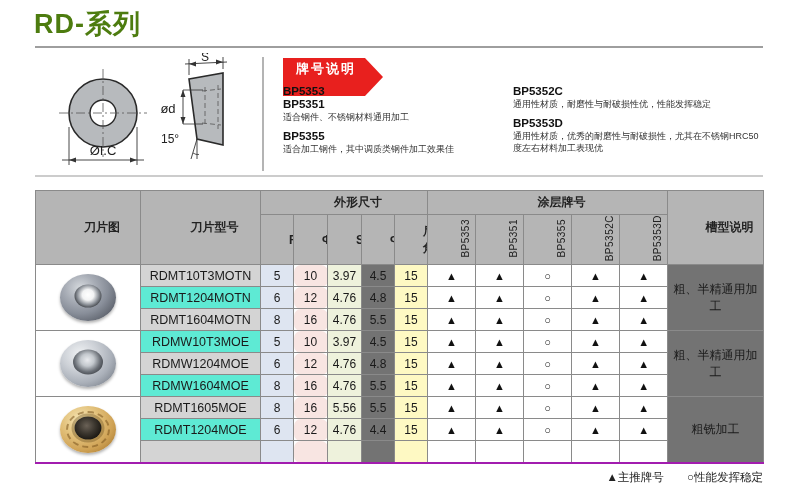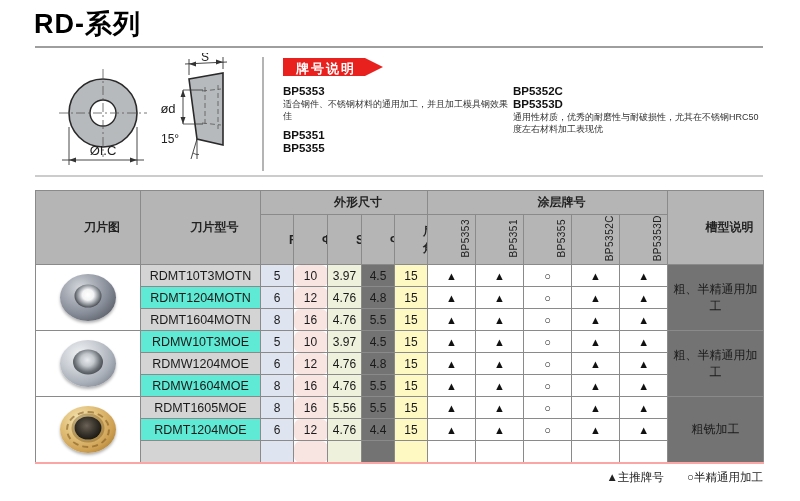--- a/index.html
+++ b/index.html
@@ -3,28 +3,28 @@
 <meta charset="utf-8">
 <style>
   html,body{margin:0;padding:0;}
   body{
     width:800px;height:501px;background:#ffffff;position:relative;overflow:hidden;
     font-family:"Liberation Sans","DejaVu Sans",sans-serif;color:#1a1a1a;
   }
   
   .page-title{
     position:absolute;left:34px;top:6px;font-size:27px;font-weight:bold;
-    color:#000000;letter-spacing:1px;
+    color:#4d7c0f;letter-spacing:1px;
   }
   .rule-top{position:absolute;left:35px;top:46px;width:728px;height:2px;background:#9e9e9e;}
   .rule-mid{position:absolute;left:35px;top:175px;width:728px;height:2px;background:#cccccc;}
   .vdivider{position:absolute;left:262px;top:57px;width:2px;height:114px;background:#b4b4b4;}
 
   .banner{
-    position:absolute;left:283px;top:58px;width:100px;height:18px;background:#e8201e;
+    position:absolute;left:283px;top:58px;width:100px;height:38px;background:#e8201e;
     clip-path:polygon(0 0,82% 0,100% 50%,82% 100%,0 100%);
     color:#ffffff;font-size:13px;line-height:21px;padding-left:13px;box-sizing:border-box;
     letter-spacing:2px;font-weight:bold;
   }
   .grades-left{position:absolute;left:283px;top:85px;width:226px;}
   .grades-right{position:absolute;left:513px;top:85px;width:254px;}
   .grade-name{font-size:11.5px;font-weight:bold;color:#111;margin:0 0 1px 0;}
   .grade-desc{font-size:9px;color:#333;margin:0 0 7px 0;line-height:1.35;}
 
   
@@ -51,21 +51,21 @@
   .cell-photo{background:#ffffff;}
   .cell-model{font-size:12.5px;background:#5eead4;}
   tr.r-gray .cell-model{background:#d4d4d4;}
   .c-r{background:#dee5f1;}
   .c-ic{background:#f8e5e2;border-radius:7px;}
   .c-s{background:#eef2dc;margin-top:17px;}
   .c-d{background:#737373;}
   .c-a{background:#fef9c3;}
   .c-m{background:#ffffff;font-size:11px;color:#111;}
   .cell-groove{background:#737373;font-size:12px;}
-  .spec-table tbody{border-bottom:2px solid #fca5a5;}
+  .spec-table tbody{border-bottom:2px solid #a21caf;}
 
   
   .photo-wrap{display:flex;align-items:center;justify-content:center;height:100%;}
   .insert{width:56px;height:47px;border-radius:50%;position:relative;}
   .insert .hole{
     position:absolute;left:50%;top:47%;transform:translate(-50%,-50%);border-radius:50%;
   }
   .i1{background:radial-gradient(ellipse at 36% 30%,#d6dade 0%,#a8adb6 30%,#888e99 55%,#5f646e 80%,#474b54 100%);
       box-shadow:0 2px 3px rgba(0,0,0,.30);}
   .i1 .hole{width:27px;height:23px;
@@ -134,27 +134,29 @@
   <line x1="154" y1="26" x2="166" y2="104" stroke="#333" stroke-width="0.0"></line>
   <line x1="162" y1="86" x2="156" y2="106" stroke="#333" stroke-width="0.9"></line>
   <path d="M158,100 q3,2 6,1.5" fill="none" stroke="#333" stroke-width="0.8"></path>
   <text x="126" y="90" font-size="12" text-anchor="start">15°</text>
 </svg>
 
 <div class="banner">牌号说明</div>
 
 <div class="grades-left">
   <div class="grade-name">BP5353</div>
-  <div class="grade-desc">适合钢件、不锈钢材料的通用加工，并且加工模具钢效果佳</div>
   <div class="grade-name">BP5351</div>
+  <div class="grade-desc">适合钢件、不锈钢材料通用加工</div>
   <div class="grade-name">BP5355</div>
+  <div class="grade-desc">适合加工钢件，其中调质类钢件加工效果佳</div>
 </div>
 
 <div class="grades-right">
   <div class="grade-name">BP5352C</div>
+  <div class="grade-desc">通用性材质，耐磨性与耐破损性优，性能发挥稳定</div>
   <div class="grade-name">BP5353D</div>
   <div class="grade-desc">通用性材质，优秀的耐磨性与耐破损性，尤其在不锈钢HRC50度左右材料加工表现优</div>
 </div>
 
 <table class="spec-table">
   <colgroup>
     <col style="width:105px">
       <col style="width:120px">
     <col style="width:33px">
       <col style="width:34px">
@@ -329,14 +331,14 @@
       <td class="c-m"></td>
       <td class="c-m"></td>
       <td class="c-m"></td>
       <td class="c-m"></td>
     </tr>
   </tbody>
 </table>
 
 <div class="legend">
   <span>▲主推牌号</span>
-  <span>○半精通用加工</span>
+  <span>○性能发挥稳定</span>
 </div>
 
 </body></html>

